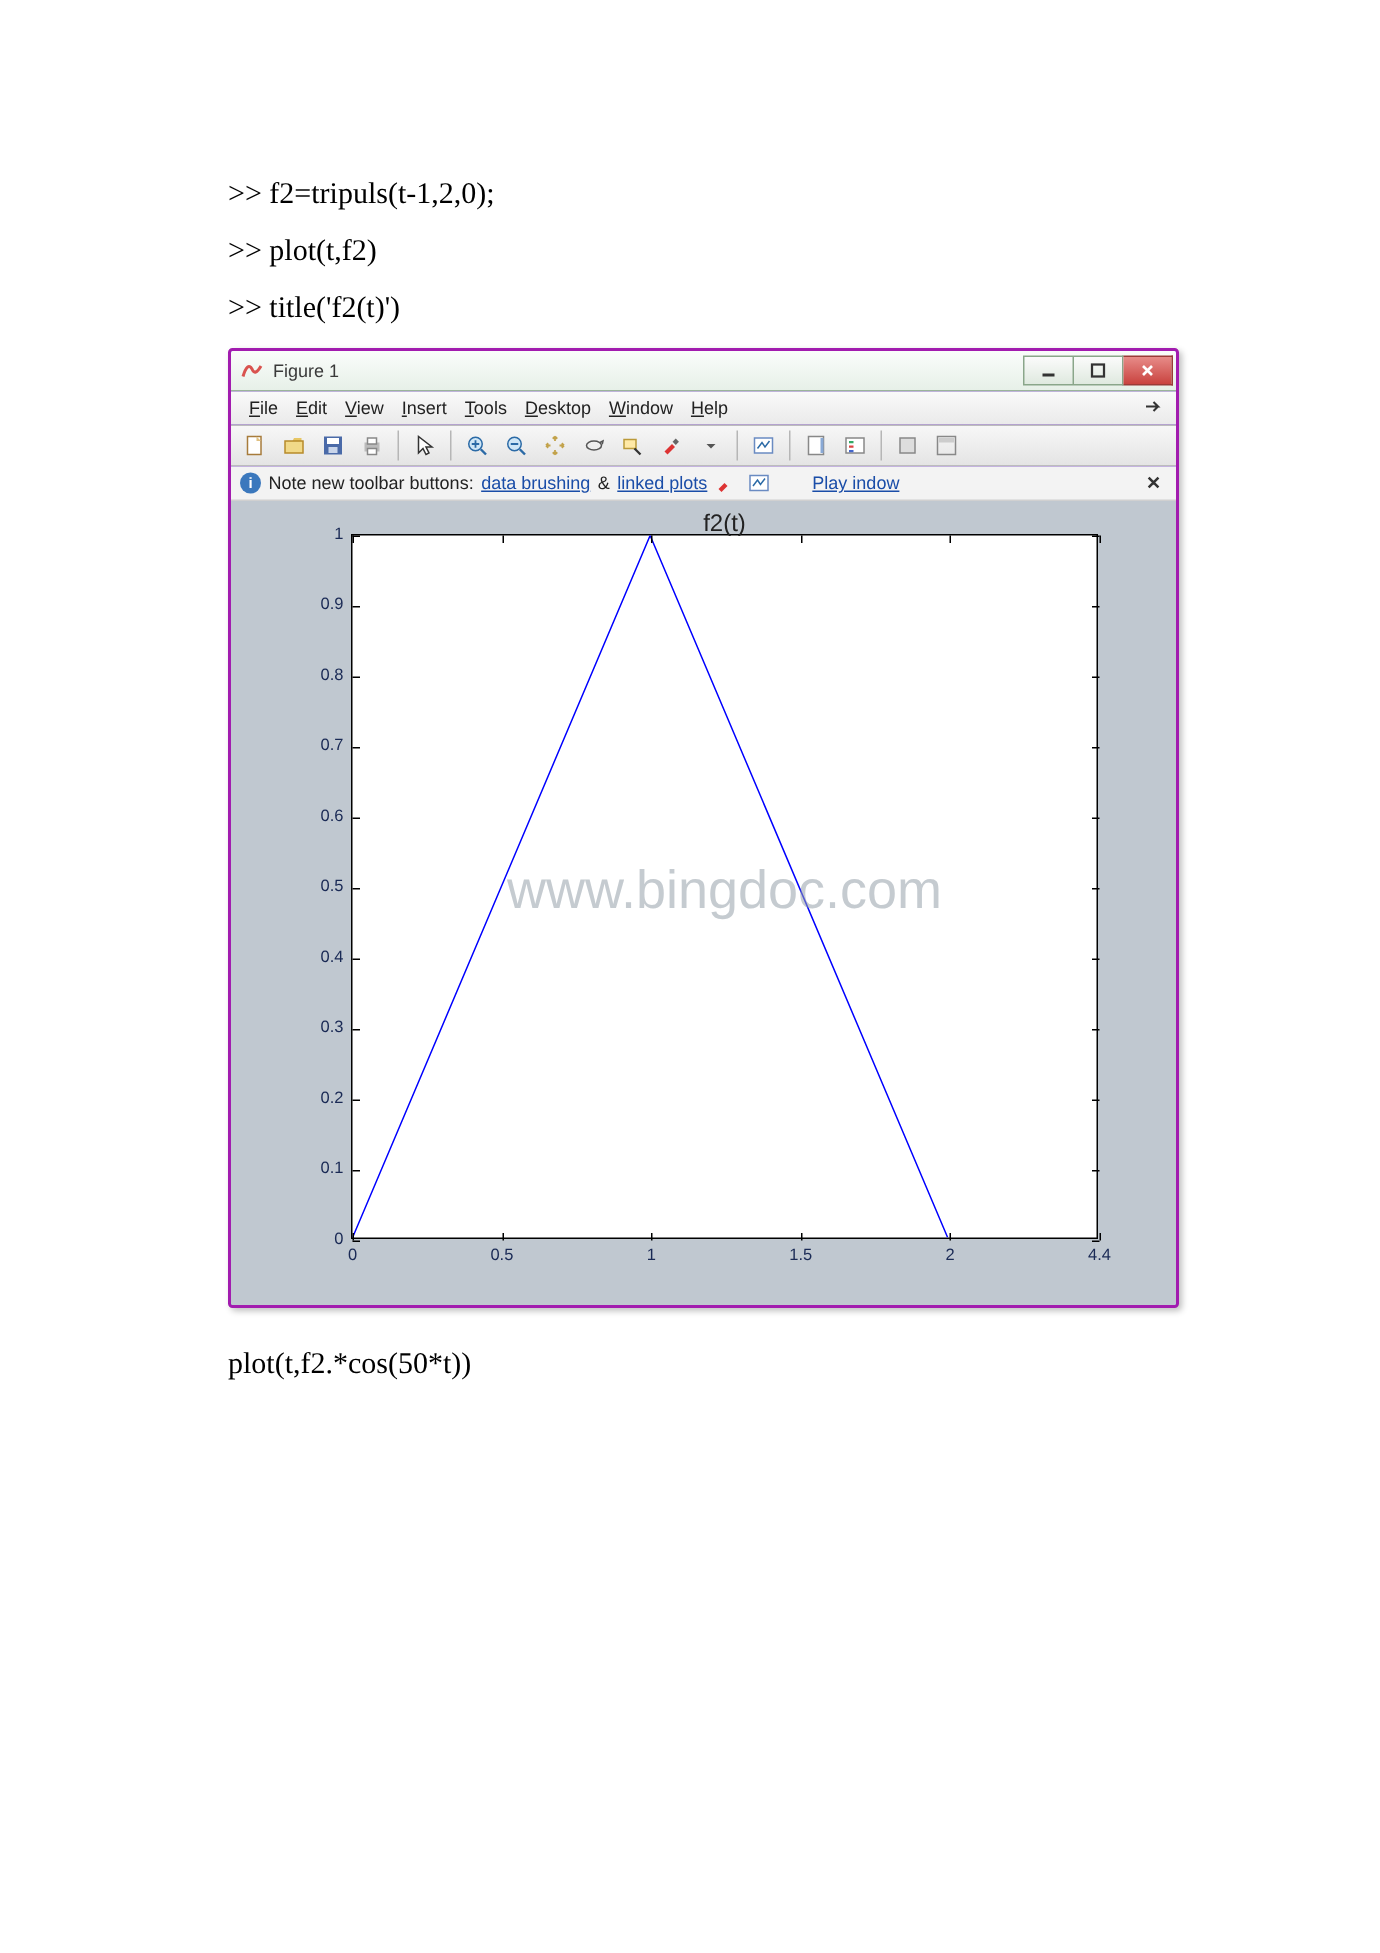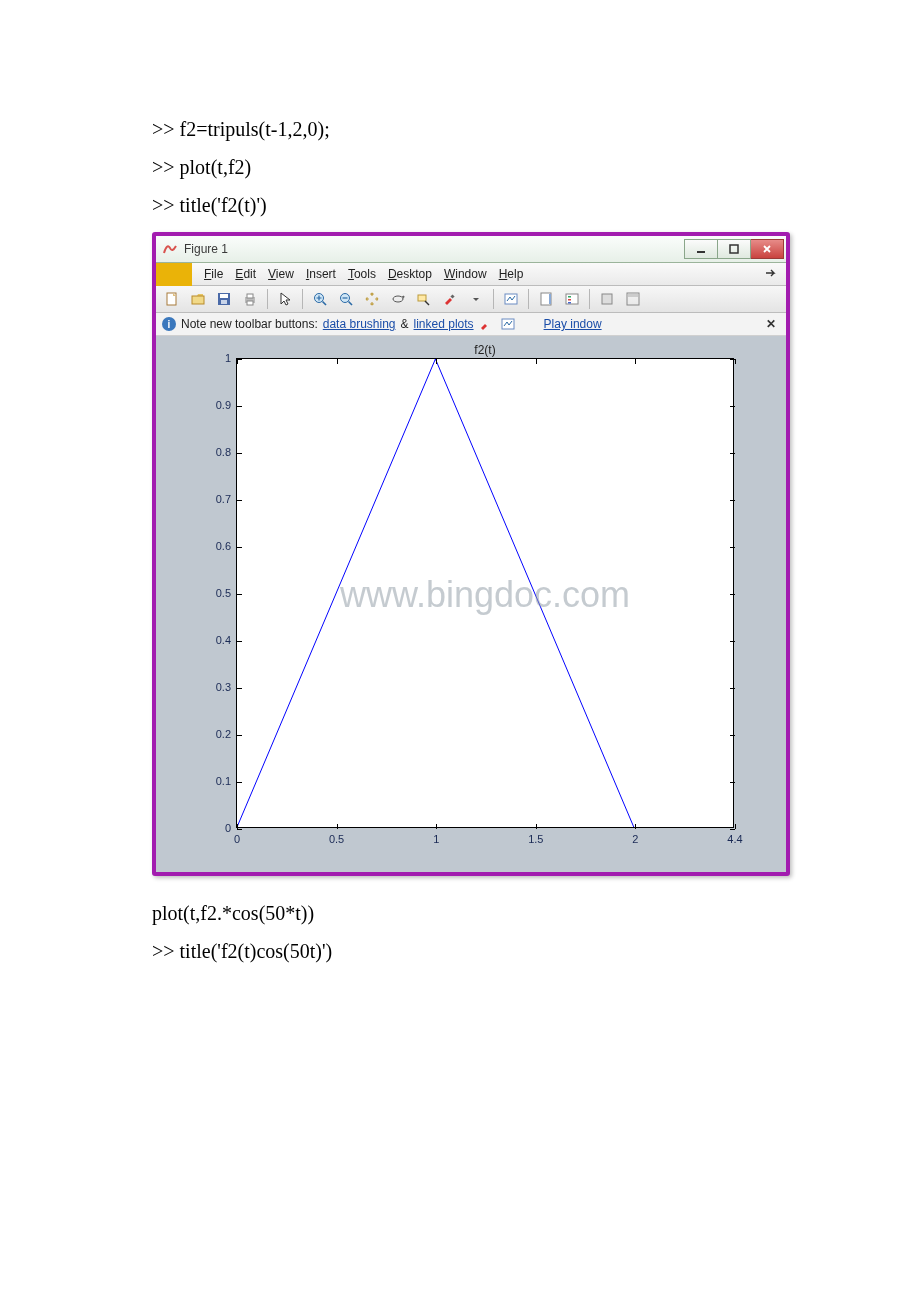--- a/index.html
+++ b/index.html
@@ -16,24 +16,24 @@
   .codeline {
     font-size: 20px;
     line-height: 1.9;
     color: #000;
     font-family: "Times New Roman", serif;
   }
   
   .figwin {
     margin-top: 8px;
     width: 630px;
-    border: 4px solid #a21caf;
+    border: 2px solid #a21caf;
     border-radius: 3px;
     box-shadow: 2px 2px 4px rgba(0,0,0,0.25);
-    background: #eab308;
+    background: #6d28d9;
     font-family: "Segoe UI", Arial, sans-serif;
     font-size: 12px;
     overflow: hidden;
   }
   .titlebar {
     display: flex; align-items: center;
     height: 26px;
     background: linear-gradient(#fafdfb, #e7f0e8);
     border-bottom: 1px solid #9bb49b;
     padding: 0 2px 0 6px;
@@ -53,21 +53,21 @@
     color: #333;
   }
   .winbtn:first-child { border-left: 1px solid #8aa68a; }
   .winbtn.close { background: linear-gradient(#e78b88,#c9433f); color:#fff; border-color:#9a3b38;}
   .winbtn svg { display:block; }
 
   .menubar {
     height: 22px; display: flex; align-items: center;
     background: linear-gradient(#fafafa,#eaeaea);
     border-bottom: 1px solid #bcbcbc;
-    padding: 0 6px; color:#222; gap: 4px; margin-left: 36px;
+    padding: 0 6px; color:#222; gap: 4px;
   }
   .menuitem { padding: 0 6px; cursor: default; }
   .menuitem u { text-decoration: underline; }
   .menubar .dock {
     margin-left: auto; font-size: 11px; padding: 0 4px;
   }
 
   .toolbar {
     height: 26px; display: flex; align-items: center;
     background: linear-gradient(#f7f7f7,#e4e4e4);
@@ -108,21 +108,21 @@
   }
   .axes {
     position: relative;
     background:#fff;
     border: 1px solid #000;
     box-sizing: border-box;
     margin: 18px 36px 10px 72px;
   }
   .plot-title {
     position:absolute; top:-16px; left:0; right:0;
-    text-align:center; font-size:12px; color:#222;
+    text-align:center; font-size:16px; color:#222;
     font-family: Arial, sans-serif;
   }
   .ytick, .xtick {
     position:absolute; font-size:11px; color:#1a2a55;
   }
   .ytickmark, .xtickmark {
     position:absolute; background:#000;
   }
   .watermark {
     position:absolute; left:0; right:0; top:46%; text-align:center;
@@ -372,15 +372,14 @@
           <div class="xtickmark" style="left: 398.4px; top: 0px; width: 1px; height: 5px;"></div>
           <div class="xtick" style="left: 486px; top: 474px; width: 24px; text-align: center;">4.4</div>
           <div class="xtickmark" style="left: 498px; top: 465px; width: 1px; height: 5px;"></div>
           <div class="xtickmark" style="left: 498px; top: 0px; width: 1px; height: 5px;"></div>
         </div>
     </div>
   </div>
 
   <div class="after-code" id="code-after">
       <div class="codeline">plot(t,f2.*cos(50*t))</div>
-      <div class="codeline">&gt;&gt; title('f2(t)cos(50t)')</div>
     </div>
 </div>
 
 </body></html>

